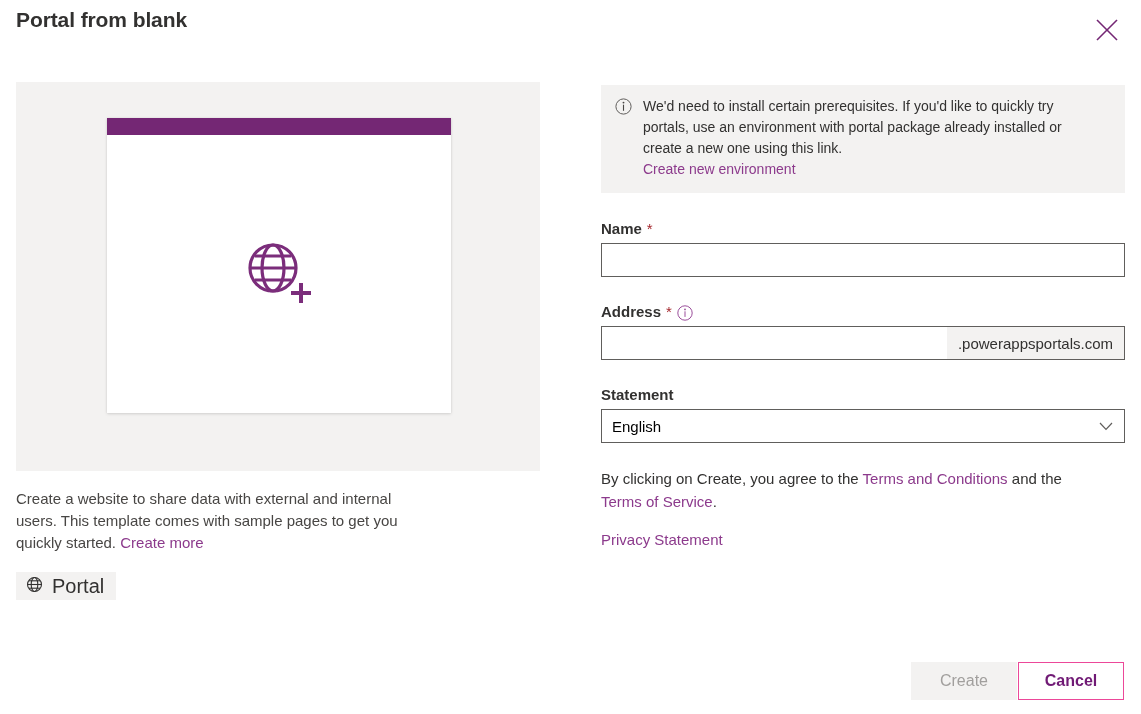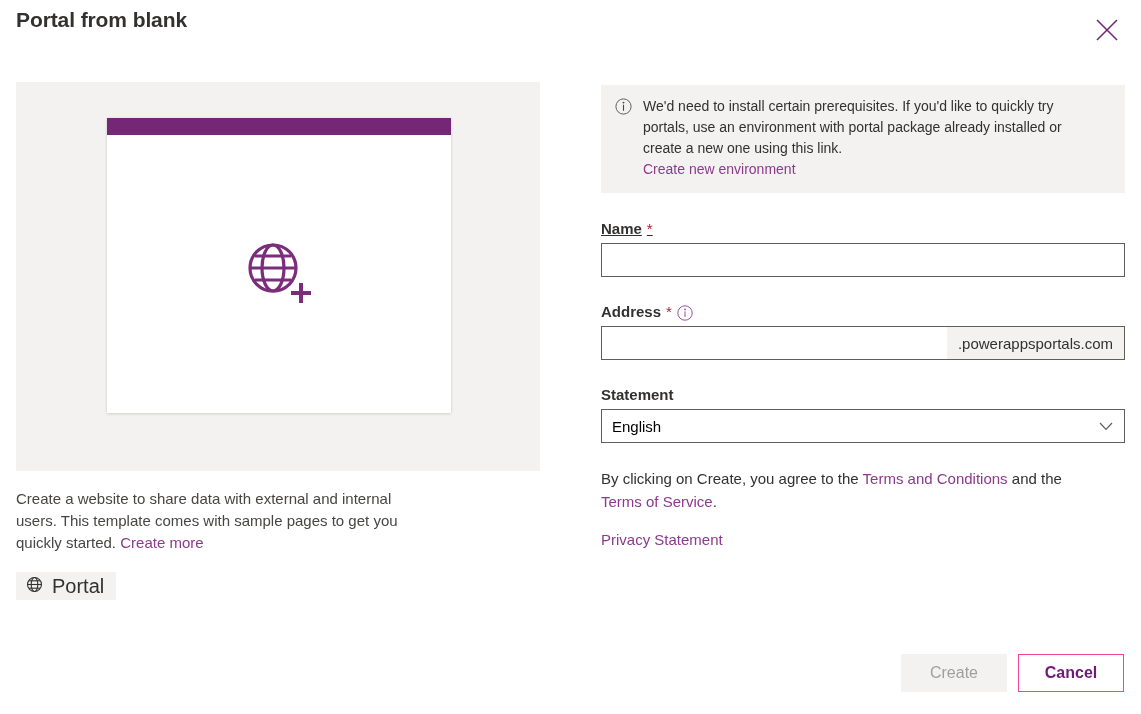--- a/index.html
+++ b/index.html
@@ -129,21 +129,21 @@
   }
   .info-box-link {
     display: block;
     color: #8c3a8c;
     text-decoration: none;
     cursor: pointer;
     margin-top: 0px;
   }
 
   .field { margin-top: 26px; }
-  .field.first { margin-top: 27px; text-decoration: underline; }
+  .field.first { margin-top: 27px; }
   .field-label {
     font-size: 15px;
     font-weight: bold;
     color: #323130;
     margin-bottom: 6px;
     display: flex;
     align-items: center;
     gap: 5px;
   }
   .req { color: #a4262c; font-weight: normal; font-size: 15px; }
@@ -218,23 +218,23 @@
   .privacy {
     margin-top: 16px;
     font-size: 15px;
     line-height: 22px;
   }
 
   
   .footer {
     position: absolute;
     right: 17px;
-    bottom: 22px;
-    display: flex;
-    gap: 11px;
+    bottom: 14px;
+    display: flex;
+    gap: 1px;
   }
   .btn {
     height: 38px;
     min-width: 106px;
     font-family: "Liberation Sans", sans-serif;
     font-size: 16px;
     padding: 0 16px;
     cursor: pointer;
   }
   .btn-primary-disabled {

